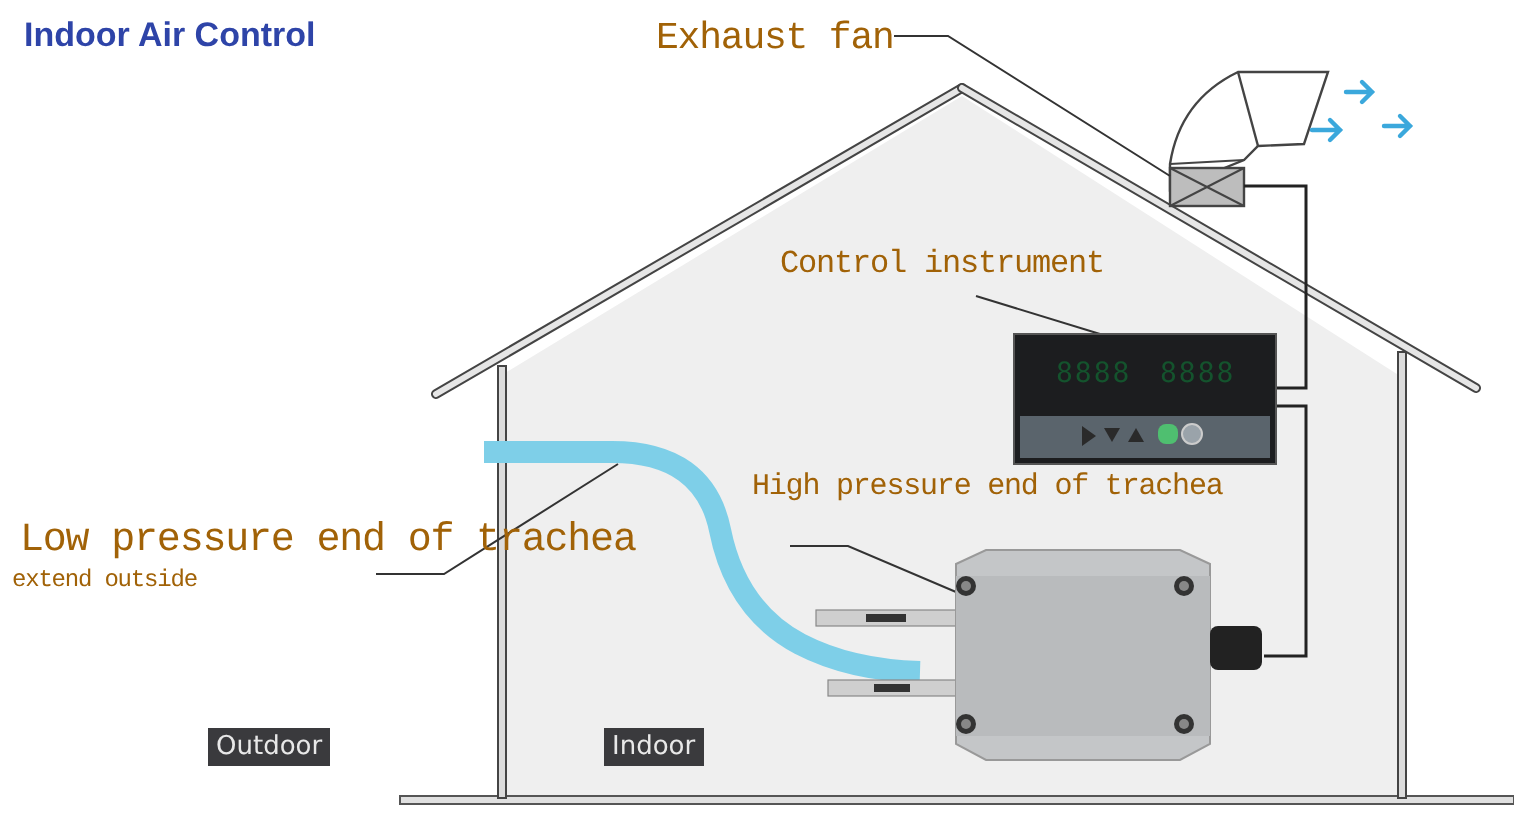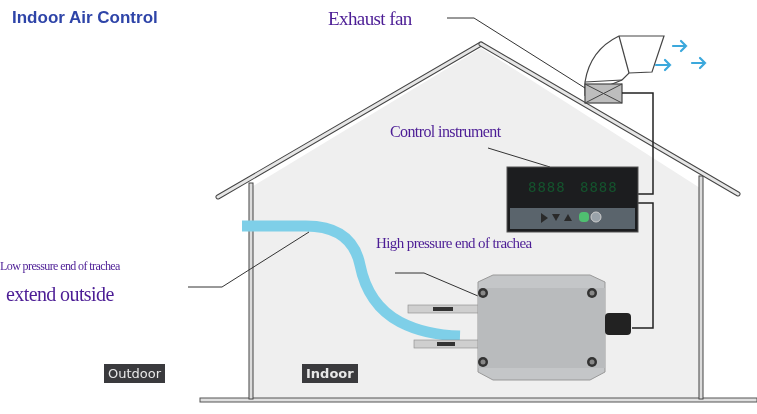--- a/index.html
+++ b/index.html
@@ -1,28 +1,28 @@
 <!DOCTYPE html>
 <html><head>
   <meta charset="utf-8">
   <style>
     html, body { margin:0; padding:0; background:#ffffff; }
     body { width:757px; height:414px; position:relative; overflow:hidden; font-family:"DejaVu Sans", sans-serif; }
     #stage { position:absolute; left:0; top:0; width:757px; height:414px; }
     .page-title { position:absolute; left:12px; top:8px; font-family:Liberation Sans, sans-serif; font-weight:bold; font-size:17px; color:#2e44a8; }
-    .lbl { position:absolute; font-family:Liberation Serif, serif; color:#4c1d95; letter-spacing:-0.6px; white-space:nowrap; }
+    .lbl { position:absolute; font-family:Liberation Mono, monospace; color:#a16207; letter-spacing:-0.6px; white-space:nowrap; }
     .lbl-fan { left:328px; top:8px; font-size:19px; }
     .lbl-ctrl { left:390px; top:123px; font-size:16px; }
     .lbl-high { left:376px; top:235px; font-size:15px; }
     .lbl-noconn { left:393px; top:254px; font-size:15px; }
-    .lbl-low1 { left:0; top:259px; font-size:12px;text-align:right; }
-    .lbl-low2 { left:6px; top:283px; font-size:20px; }
+    .lbl-low1 { left:10px; top:259px; font-size:20px;text-align:right; }
+    .lbl-low2 { left:6px; top:283px; font-size:12px; }
     .tag { position:absolute; background:#3a3a3d; color:#e8e8e8; font-family:"DejaVu Sans", sans-serif; font-size:13px; padding:1px 4px; line-height:17px; }
     .tag-out { left:104px; top:364px; }
-    .tag-in { left:302px; top:364px;font-weight:bold; }
+    .tag-in { left:302px; top:364px; }
     .digit-box { position:absolute; font-family:"DejaVu Sans Mono", monospace; color:#14532d; font-size:14px; letter-spacing:1px; }
   </style>
 </head>
 <body>
 
 <div id="stage">
   <svg width="757" height="414" viewBox="0 0 757 414" xmlns="http://www.w3.org/2000/svg" style="position:absolute;left:0;top:0">
 
     <polygon points="250,188 481,48 700,188 700,400 250,400" fill="#efefef"></polygon>
 

